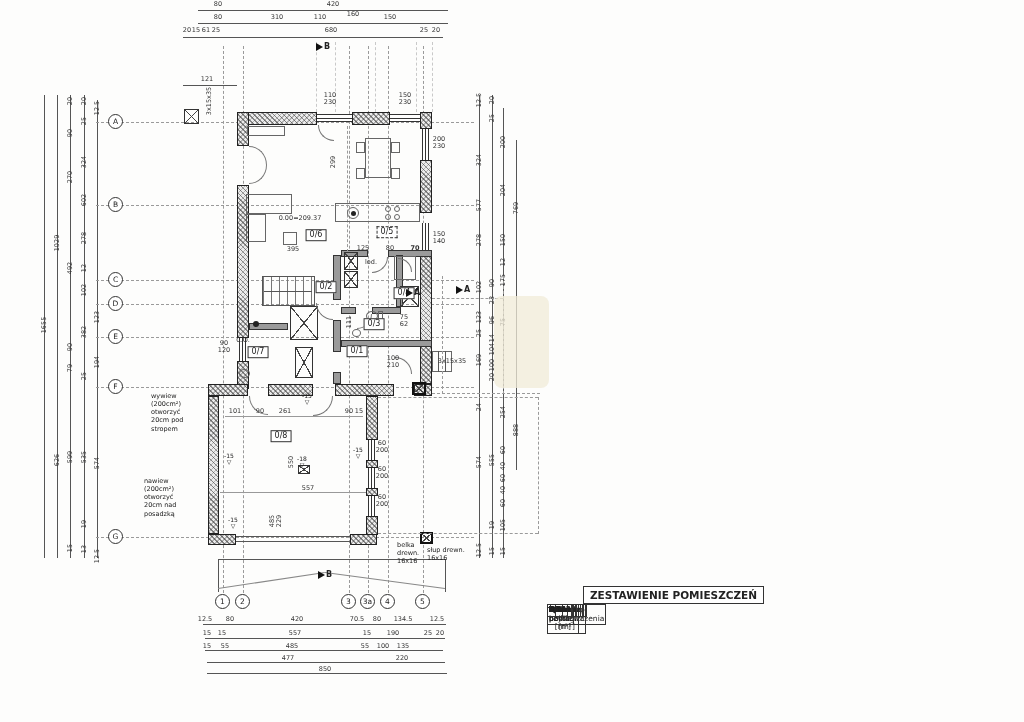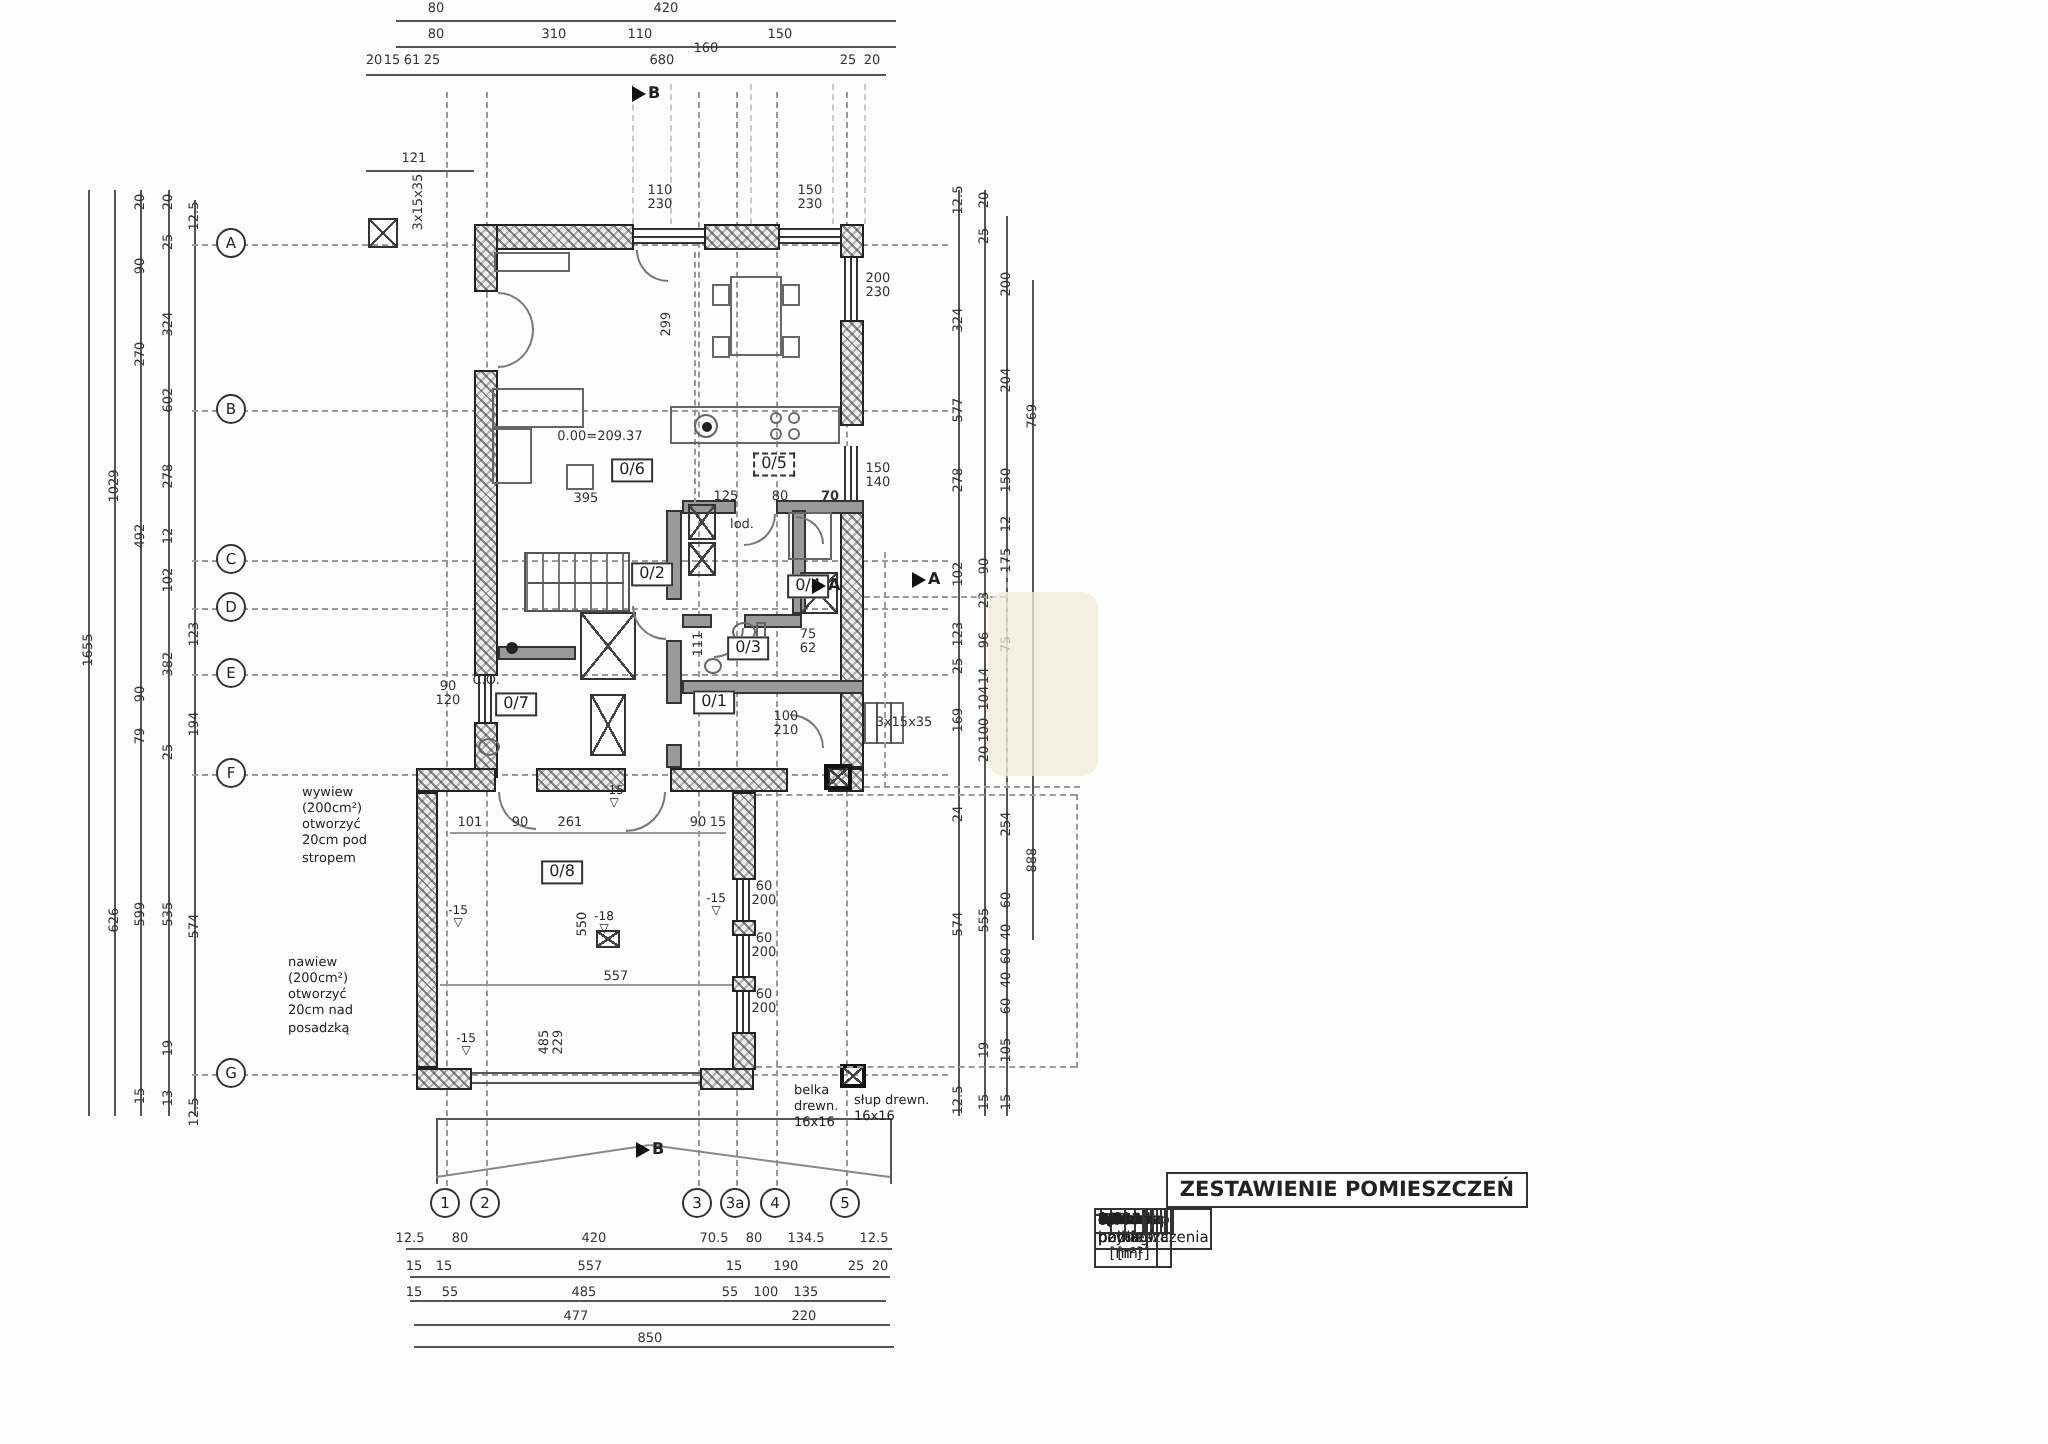--- a/index.html
+++ b/index.html
@@ -217,21 +217,21 @@
     <div class="dline" style="left:218px;top:559px;width:228px;height:1px"></div>
     <div class="dline" style="left:218px;top:559px;width:1px;height:33px"></div>
     <div class="dline" style="left:445px;top:559px;width:1px;height:33px"></div>
     <div class="diag" style="left:218px;top:588px;width:108px;transform:rotate(-8.5deg)"></div>
     <div class="diag" style="left:325px;top:572px;width:121px;transform:rotate(7.6deg)"></div>
   <div class="dtxt" style="left: 218px; top: 4px;">80</div>
       <div class="dtxt" style="left: 333px; top: 4px;">420</div>
       <div class="dtxt" style="left: 218px; top: 17px;">80</div>
       <div class="dtxt" style="left: 277px; top: 17px;">310</div>
       <div class="dtxt" style="left: 320px; top: 17px;">110</div>
-      <div class="dtxt" style="left: 353px; top: 24px;">160</div>
+      <div class="dtxt" style="left: 353px; top: 14px;">160</div>
       <div class="dtxt" style="left: 390px; top: 17px;">150</div>
       <div class="dtxt" style="left: 187px; top: 30px;">20</div>
       <div class="dtxt" style="left: 196px; top: 30px;">15</div>
       <div class="dtxt" style="left: 206px; top: 30px;">61</div>
       <div class="dtxt" style="left: 216px; top: 30px;">25</div>
       <div class="dtxt" style="left: 331px; top: 30px;">680</div>
       <div class="dtxt" style="left: 424px; top: 30px;">25</div>
       <div class="dtxt" style="left: 436px; top: 30px;">20</div>
       <div class="dtxt" style="left: 207px; top: 79px;">121</div>
       <div class="dtxt rot" style="left: 44px; top: 325px;">1655</div>

